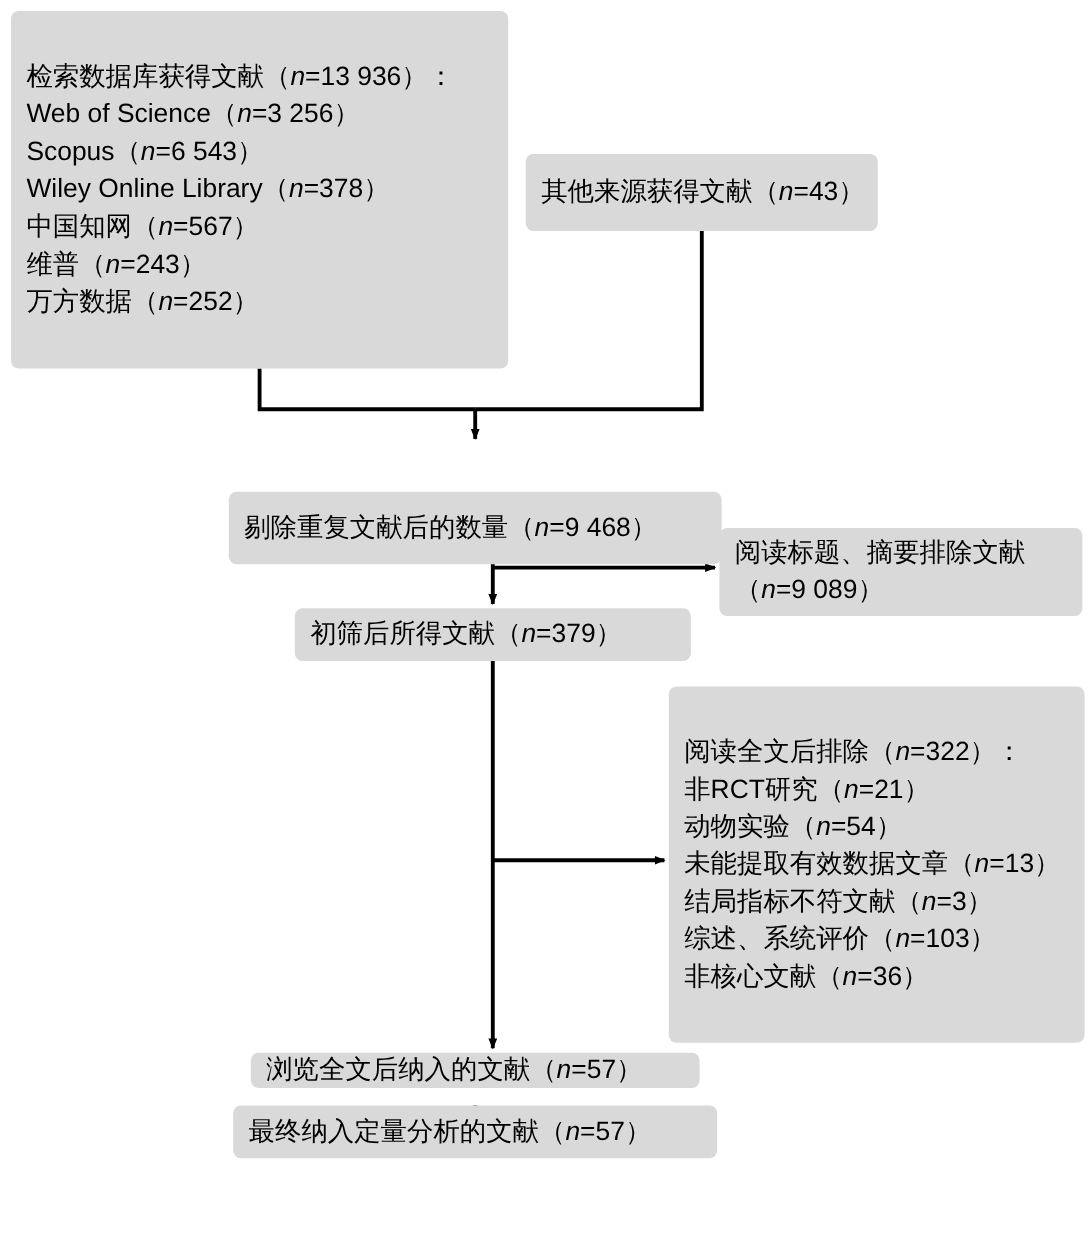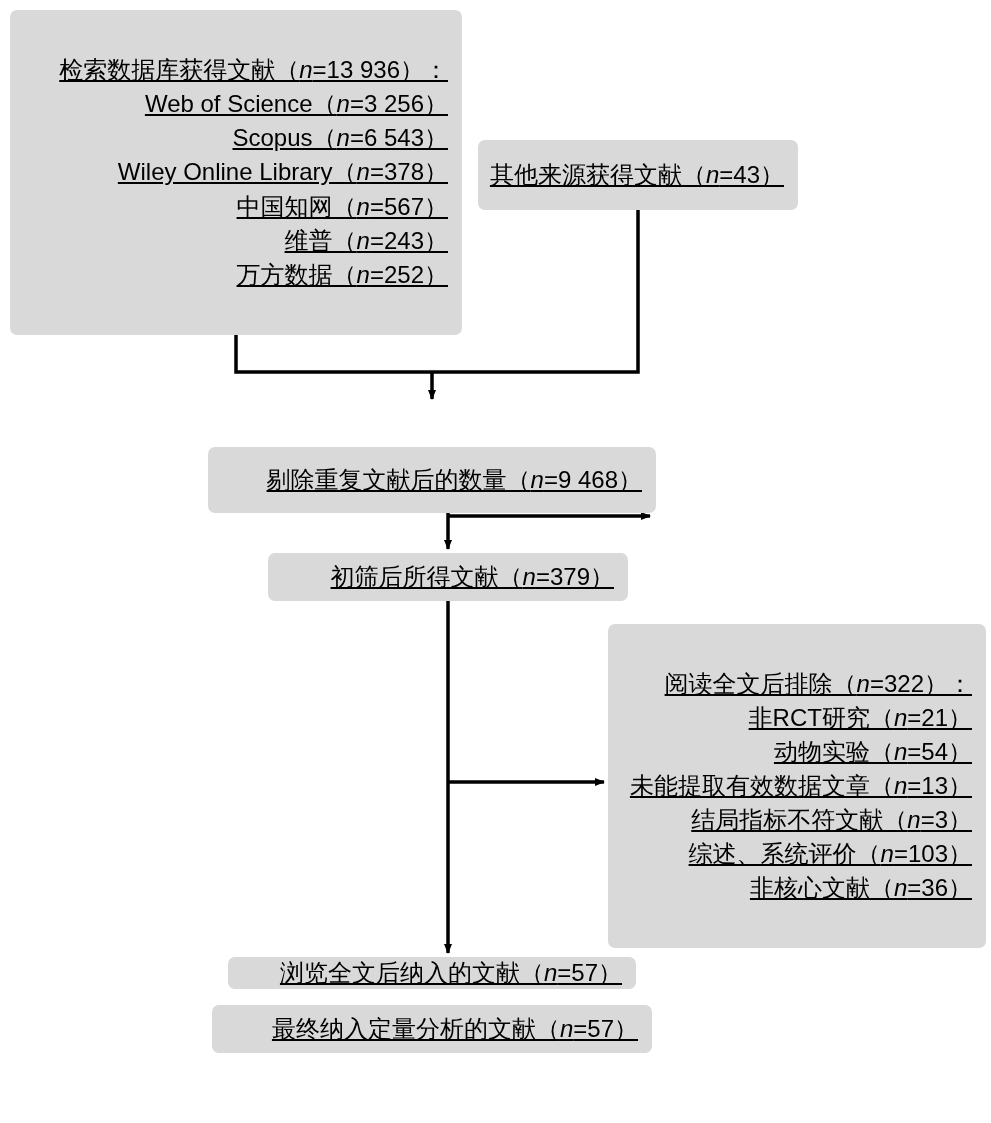--- a/index.html
+++ b/index.html
@@ -17,27 +17,26 @@
     height: 1123px;
     overflow: hidden;
   }
   .box {
     position: absolute;
     background: #d9d9d9;
     border-radius: 7px;
     box-sizing: border-box;
     display: flex;
     flex-direction: column;
-    align-items: flex-end;
+    align-items: flex-start;
     justify-content: center;
     text-align: center;
     font-size: 24px;
     line-height: 1.42;
     padding: 10px 14px;
-    text-decoration: underline;
   }
   .box .line {
     white-space: nowrap;
   }
   .box.left-align-block .line {
     text-align: center;
   }
   em.it {
     font-style: italic;
   }
@@ -100,20 +99,24 @@
   </div>
 
   <div class="box" id="box-other">
     <div class="line">其他来源获得文献（<em class="it">n</em>=43）</div>
   </div>
 
   <div class="box" id="box-dedup">
     <div class="line">剔除重复文献后的数量（<em class="it">n</em>=9 468）</div>
   </div>
 
+  <div class="box" id="box-excl-title">
+    <div class="line">阅读标题、摘要排除文献</div>
+    <div class="line">（<em class="it">n</em>=9 089）</div>
+  </div>
 
   <div class="box" id="box-screened">
     <div class="line">初筛后所得文献（<em class="it">n</em>=379）</div>
   </div>
 
   <div class="box left-align-block" id="box-excl-full">
     <div class="line">阅读全文后排除（<em class="it">n</em>=322）：</div>
     <div class="line">非RCT研究（<em class="it">n</em>=21）</div>
     <div class="line">动物实验（<em class="it">n</em>=54）</div>
     <div class="line">未能提取有效数据文章（<em class="it">n</em>=13）</div>

